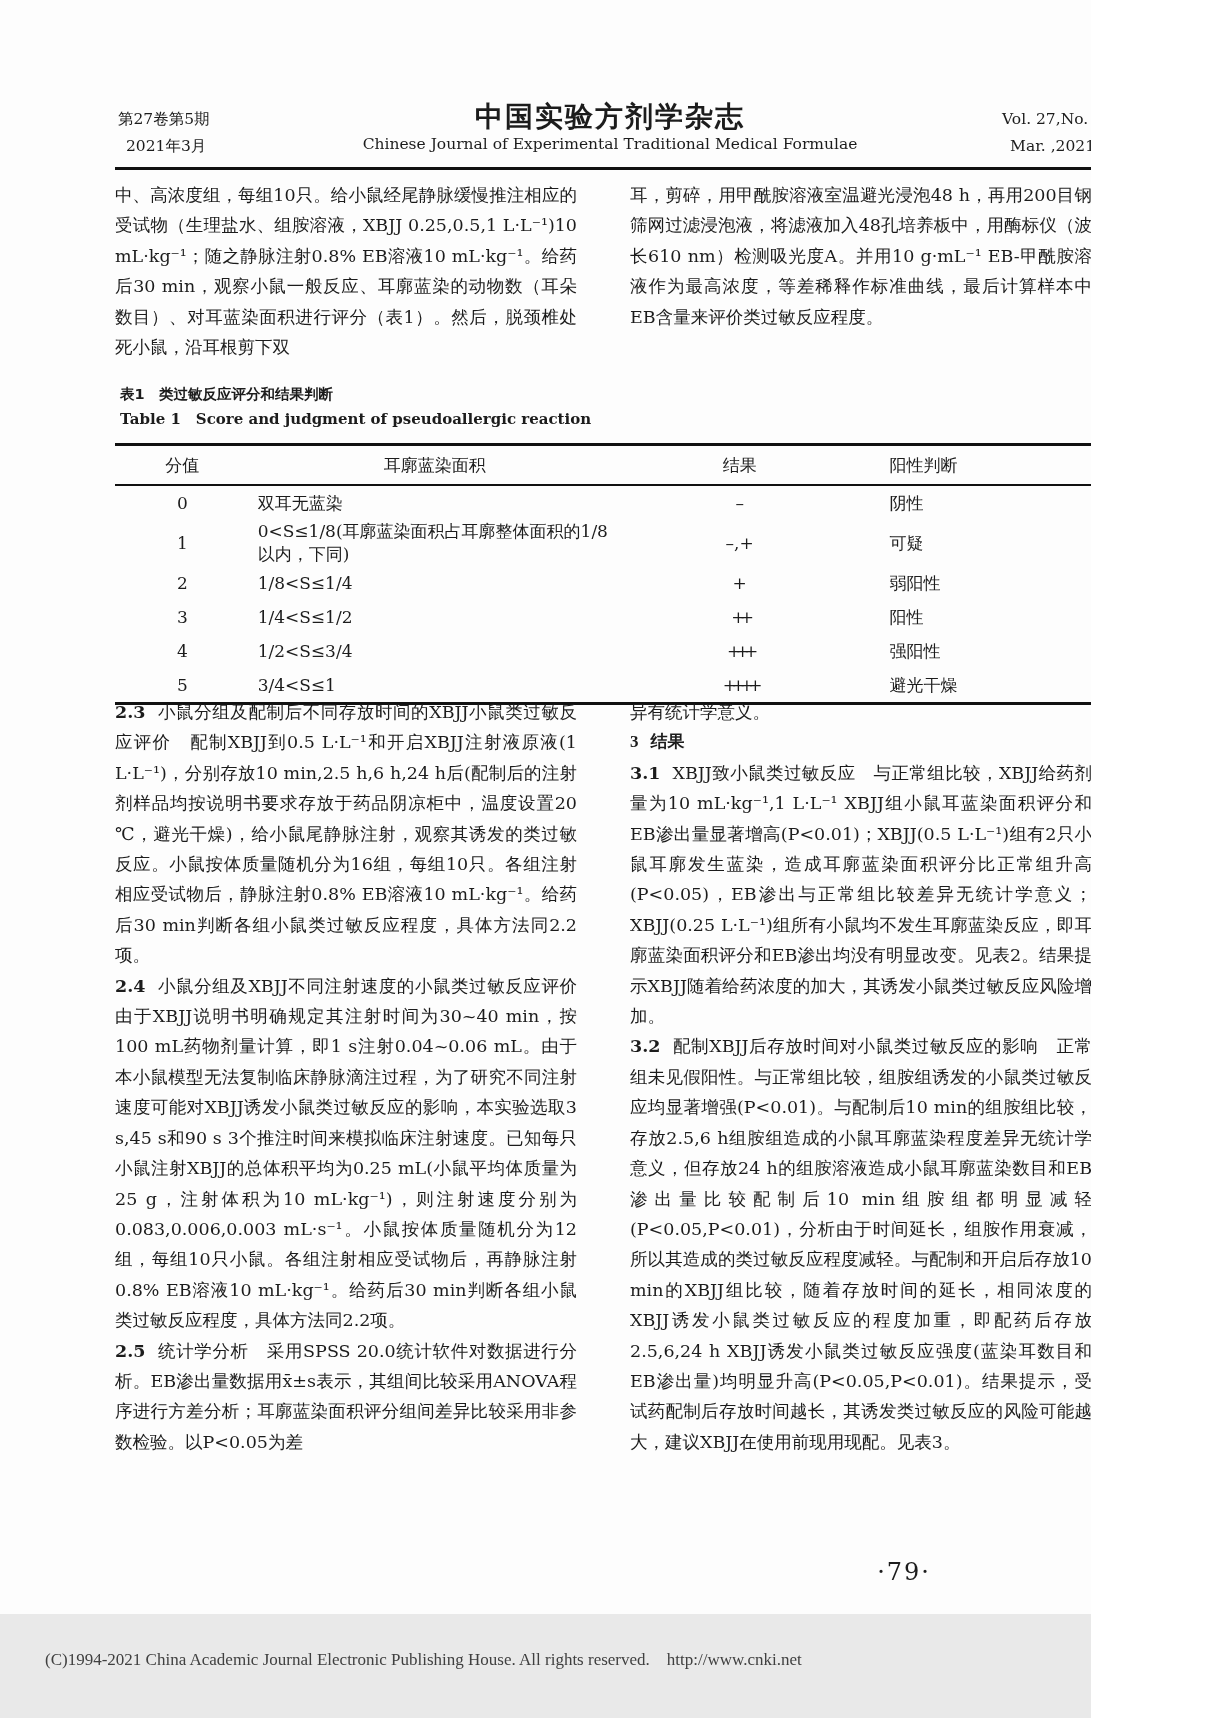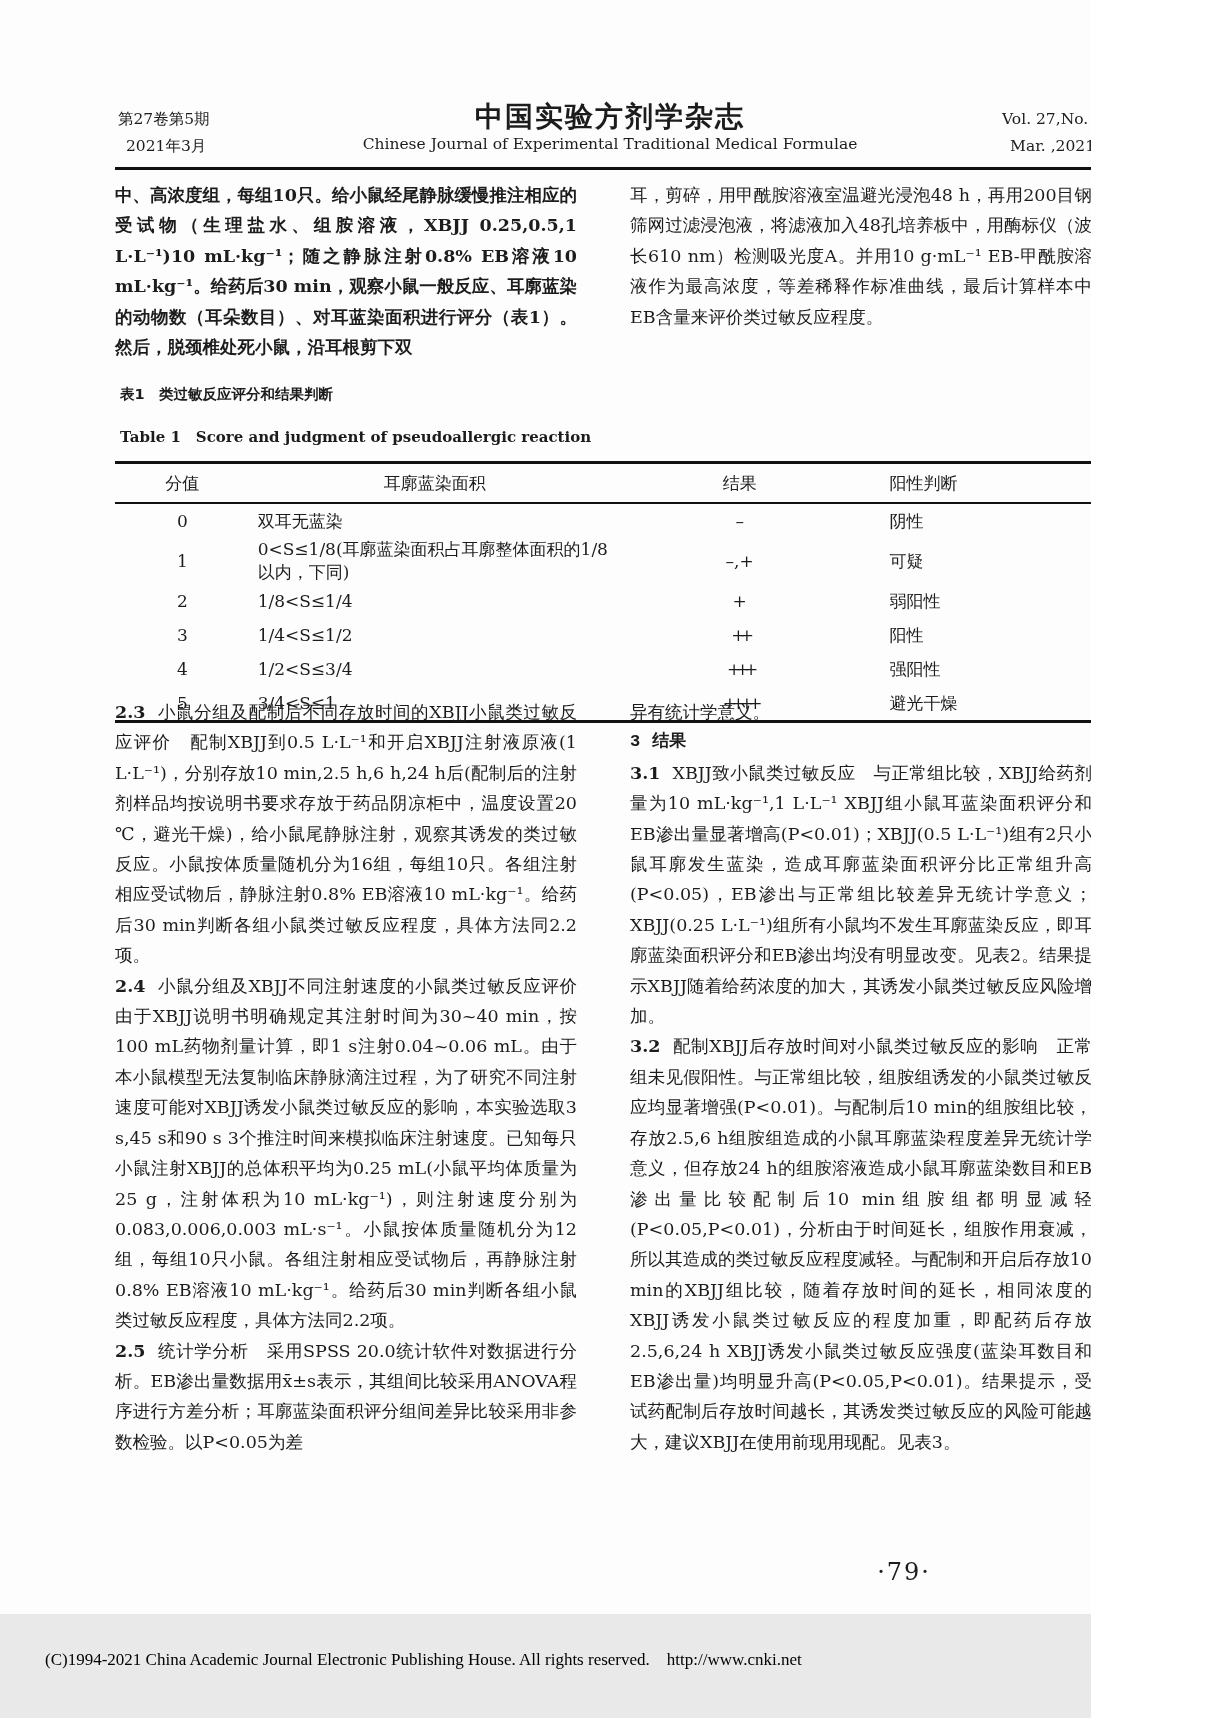--- a/index.html
+++ b/index.html
@@ -21,30 +21,30 @@
   .hdr-right{position:absolute;right:2px;top:2px;text-align:center;font-size:15.5px;line-height:27px;}
   .rule{position:absolute;left:115px;top:167px;width:990px;height:3px;background:#111;}
   
   .col{
     position:absolute;width:462px;
     font-size:17.5px;line-height:30.4px;
     text-align:justify;
   }
   .col p{margin:0;text-align:justify;}
   .col p b{margin-right:12px;}
-  .top-left{left:115px;top:180px;font-weight:bold;}
+  .top-left{left:115px;top:180px;}
   .top-right{left:630px;top:180px;}
   .bot-left{left:115px;top:697px;}
   .bot-right{left:630px;top:697px;}
-  .heading-line{font-weight:bold;font-family:Liberation Mono, monospace;font-size:17px;}
+  .heading-line{font-weight:bold;font-family:Liberation Serif, serif;font-size:17px;}
   .heading-line b{margin-right:16px;}
   
   .tablewrap{position:absolute;left:115px;top:383px;width:990px;}
   .cap{font-weight:bold;font-family:"DejaVu Sans","Liberation Sans",sans-serif;font-size:14.5px;line-height:23px;margin:0 0 0 5px;}
-  .cap.en{font-family:"DejaVu Serif","Liberation Serif",serif;font-size:15px;margin-top:20px;}
+  .cap.en{font-family:"DejaVu Serif","Liberation Serif",serif;font-size:15px;margin-top:2px;}
   table.score{
     width:100%;border-collapse:collapse;table-layout:fixed;
     margin-top:12px;
     border-top:3px solid #111;border-bottom:3px solid #111;
     font-size:17px;
   }
   table.score col.c0{width:13.6%;}
   table.score col.c1{width:37.4%;}
   table.score col.c2{width:24.2%;}
   table.score col.c3{width:24.8%;}
@@ -60,21 +60,21 @@
   table.score td.c3{text-align:left;padding-left:30px;}
   .tally{letter-spacing:-0.34em;padding-right:0.34em;}
   
   .pagenum{position:absolute;right:160px;top:1558px;font-size:24px;letter-spacing:2px;}
   .footband{
     position:absolute;left:0;bottom:0;width:1225px;height:104px;
     background:#e9e9e9;
   }
   .footband .ftxt{
     position:absolute;left:45px;top:36px;
-    font-size:17px;color:#000000;
+    font-size:17px;color:#404040;
     font-family:"Liberation Serif","DejaVu Serif",serif;
     white-space:pre;
   }
 </style>
 </head>
 <body>
 
 <div class="page">
 
   <div class="hdr">

